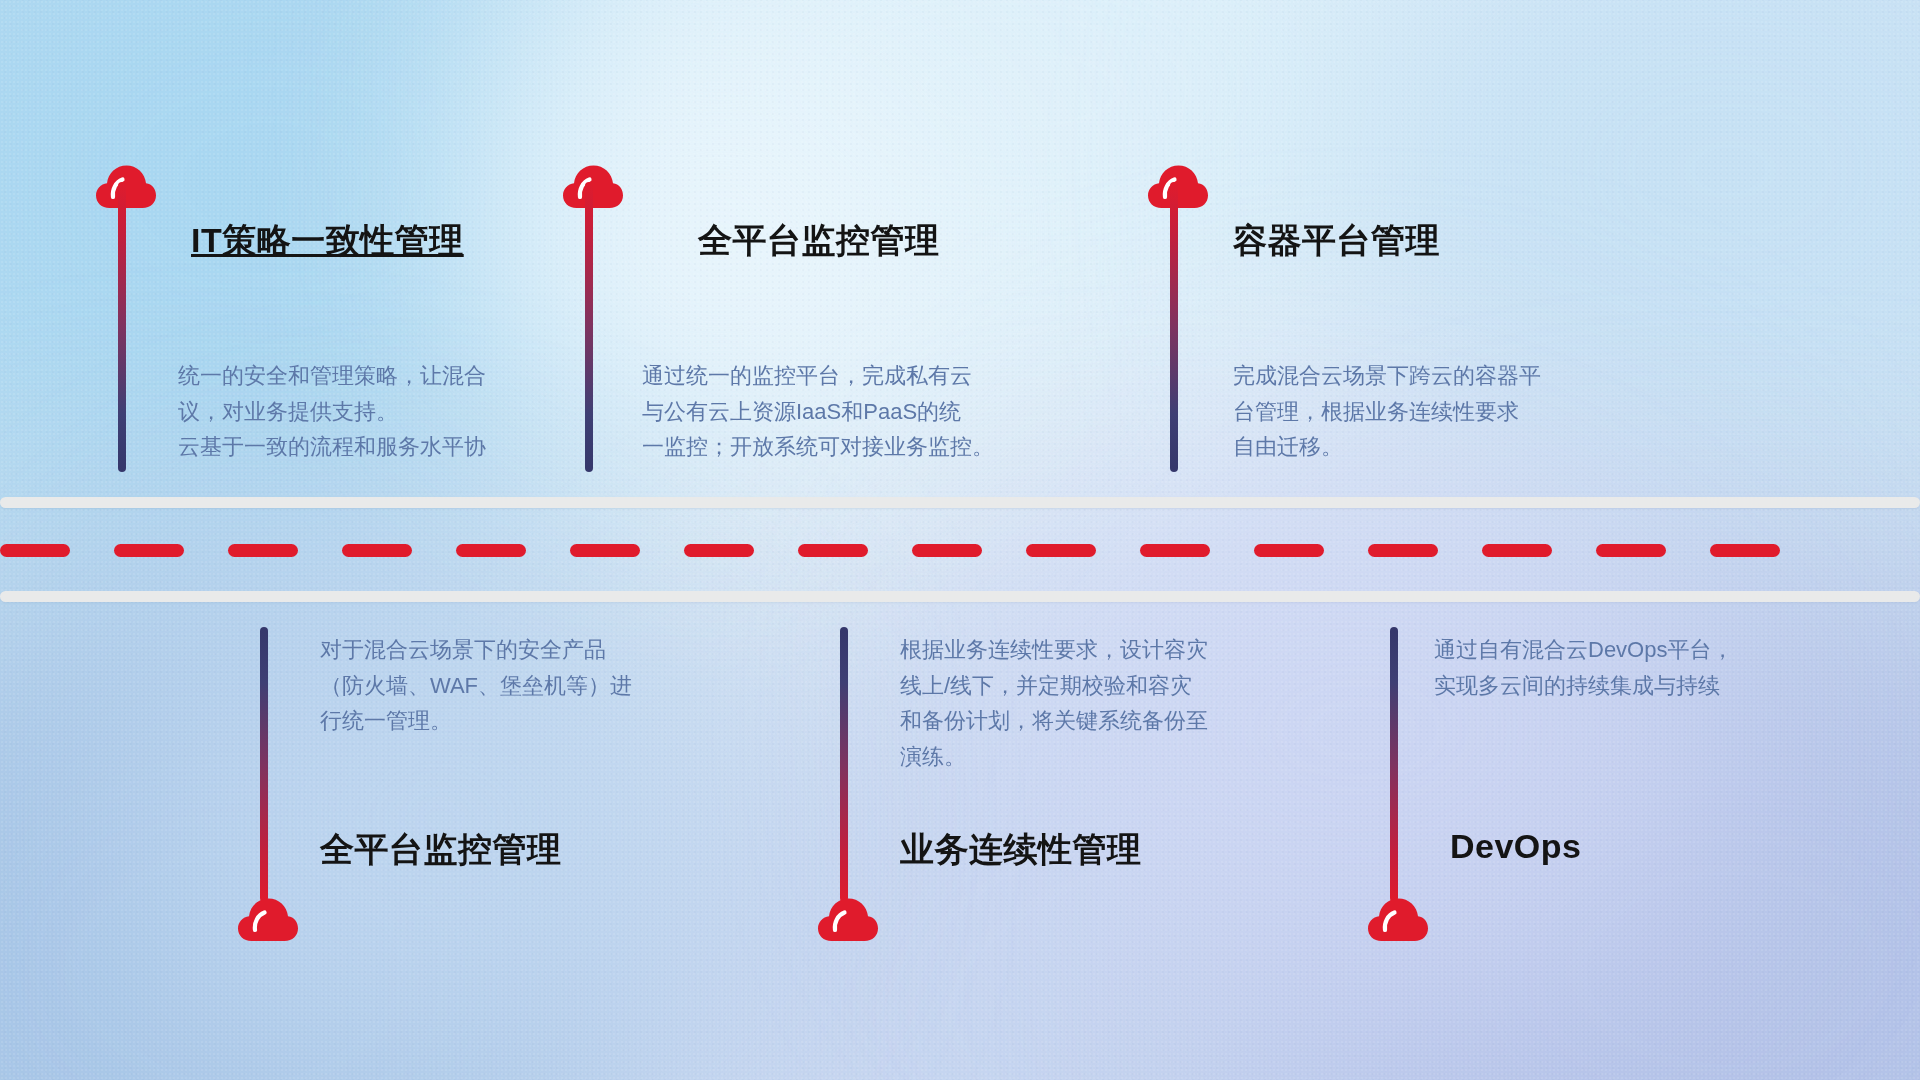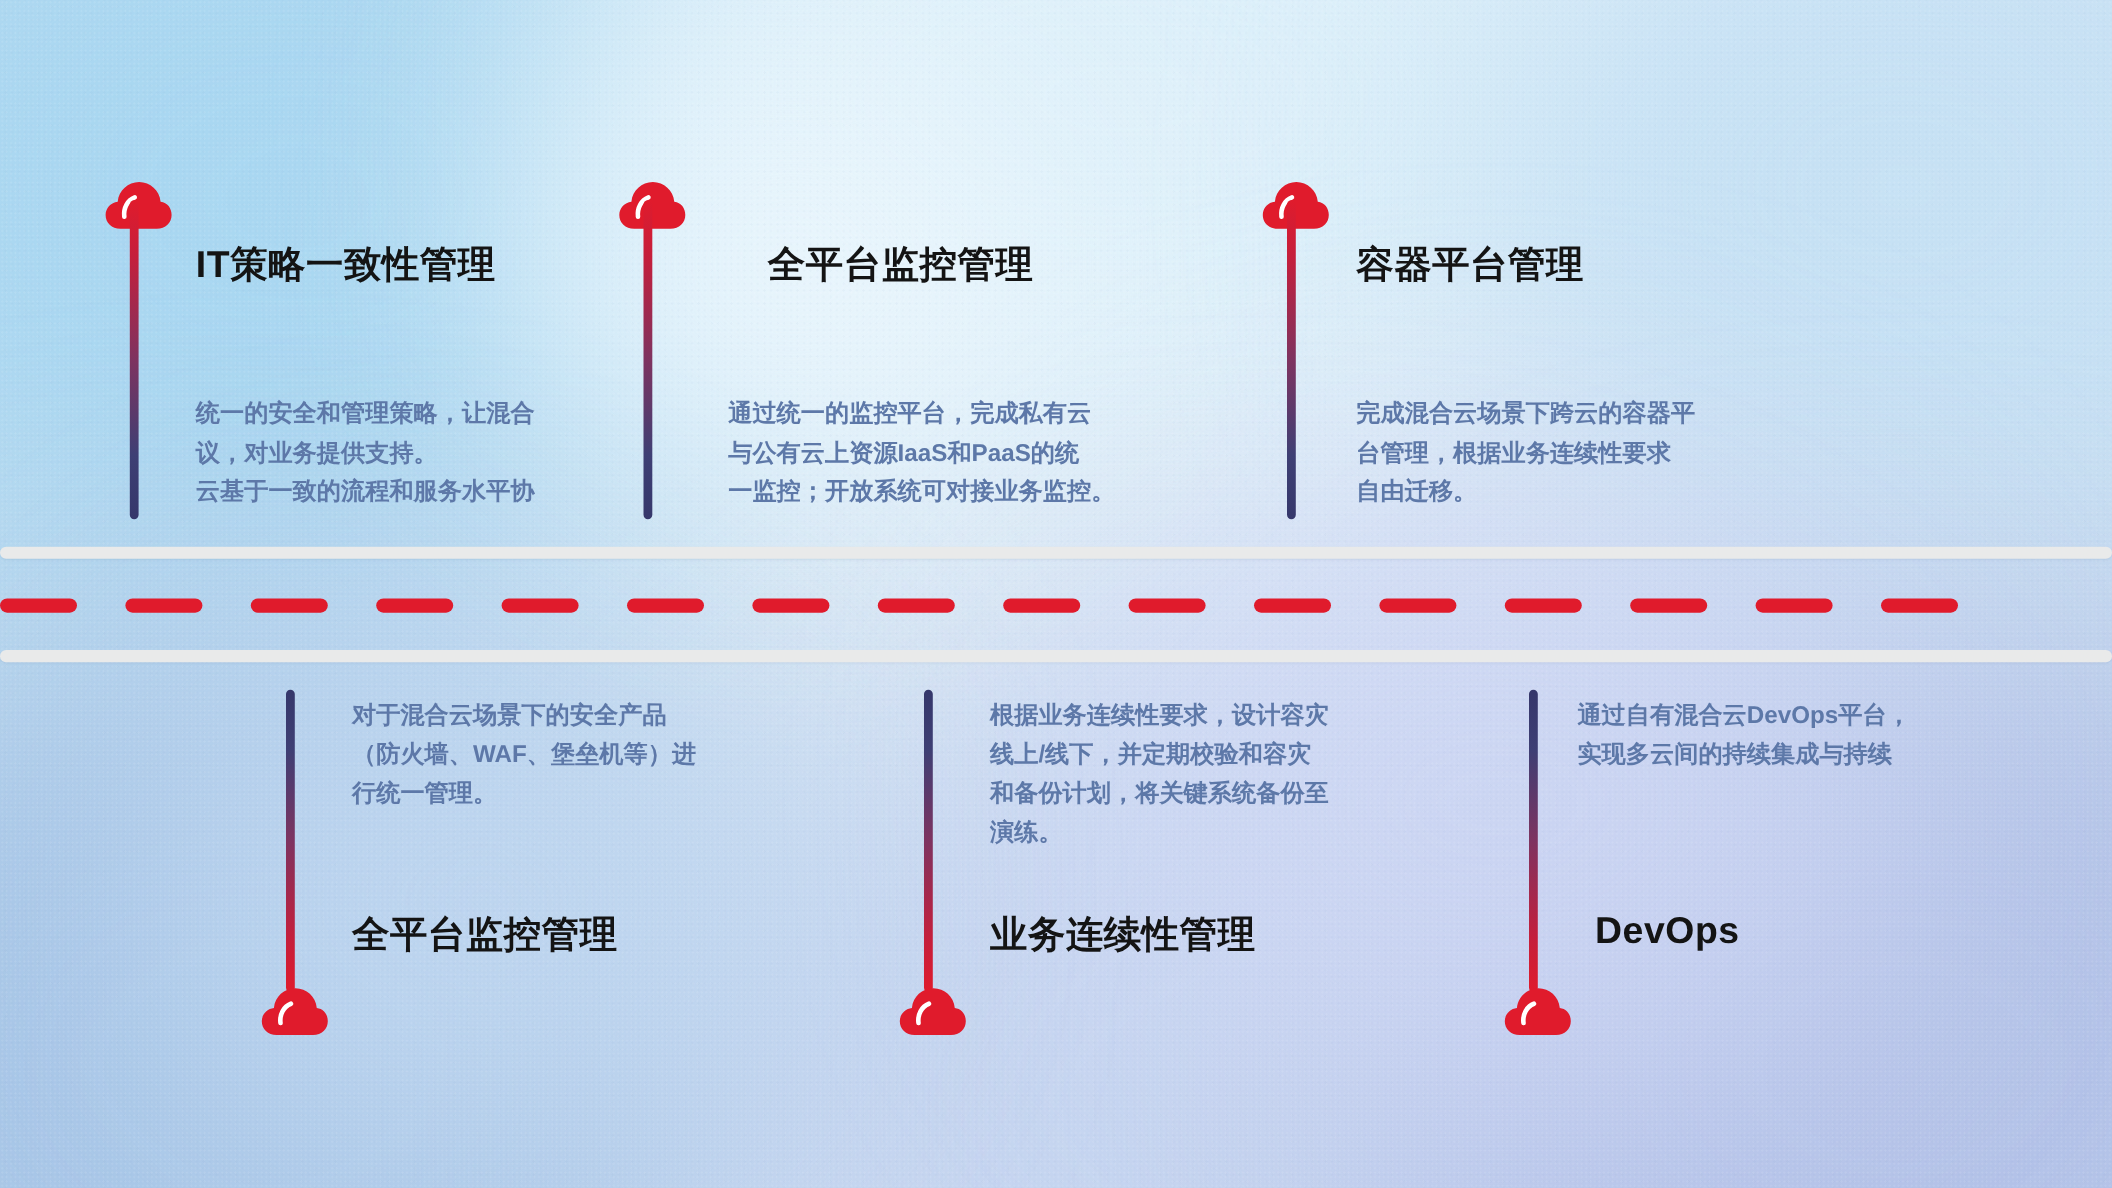--- a/index.html
+++ b/index.html
@@ -130,37 +130,37 @@
   #col-t1 { left:590px;  }
   #col-t2 { left:1070px; }
   
   #col-b0 { left:190px;  }
   #col-b1 { left:765px;  }
   #col-b2 { left:1340px; }
 
   .col .stem      { left:120px; }
   .col .cloud     { left:93px;  }
   .col .col-title { left:180px; }
-  .col .col-desc  { left:180px;font-weight:bold; }
+  .col .col-desc  { left:180px; }
 
   
   .row-top .stem      { left:118px; }
   .row-top .cloud     { left:95px;  }
   .row-top .col-title { left:180px; }
   .row-top .col-desc  { left:180px; }
 
   #col-t0 .stem      { left:118px; }
   #col-t0 .cloud     { left:95px;  }
-  #col-t0 .col-title { left:178px; }
+  #col-t0 .col-title { left:191px;text-decoration:underline; }
   #col-t0 .col-desc  { left:178px; }
 
   #col-t1 .stem      { left:-5px;  }
   #col-t1 .cloud     { left:-28px; }
   #col-t1 .col-title { left:60px;margin-left:48px;  }
-  #col-t1 .col-desc  { left:72px;  }
+  #col-t1 .col-desc  { left:52px;  }
 
   #col-t2 .stem      { left:100px; }
   #col-t2 .cloud     { left:77px;  }
   #col-t2 .col-title { left:163px; }
   #col-t2 .col-desc  { left:163px; }
 
   #col-b0 .stem      { left:70px;  }
   #col-b0 .cloud     { left:47px;  }
   #col-b0 .col-title { left:130px; }
   #col-b0 .col-desc  { left:130px; }

